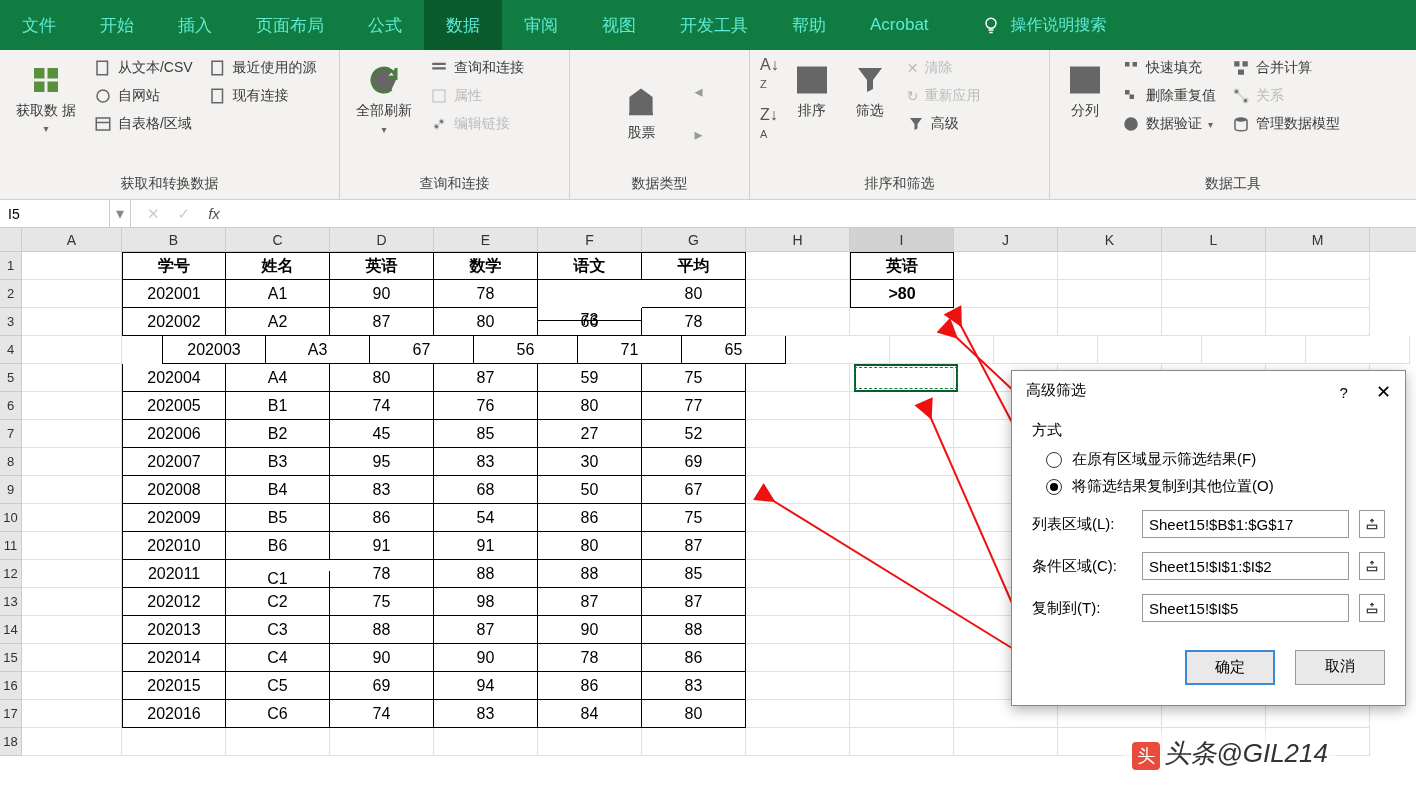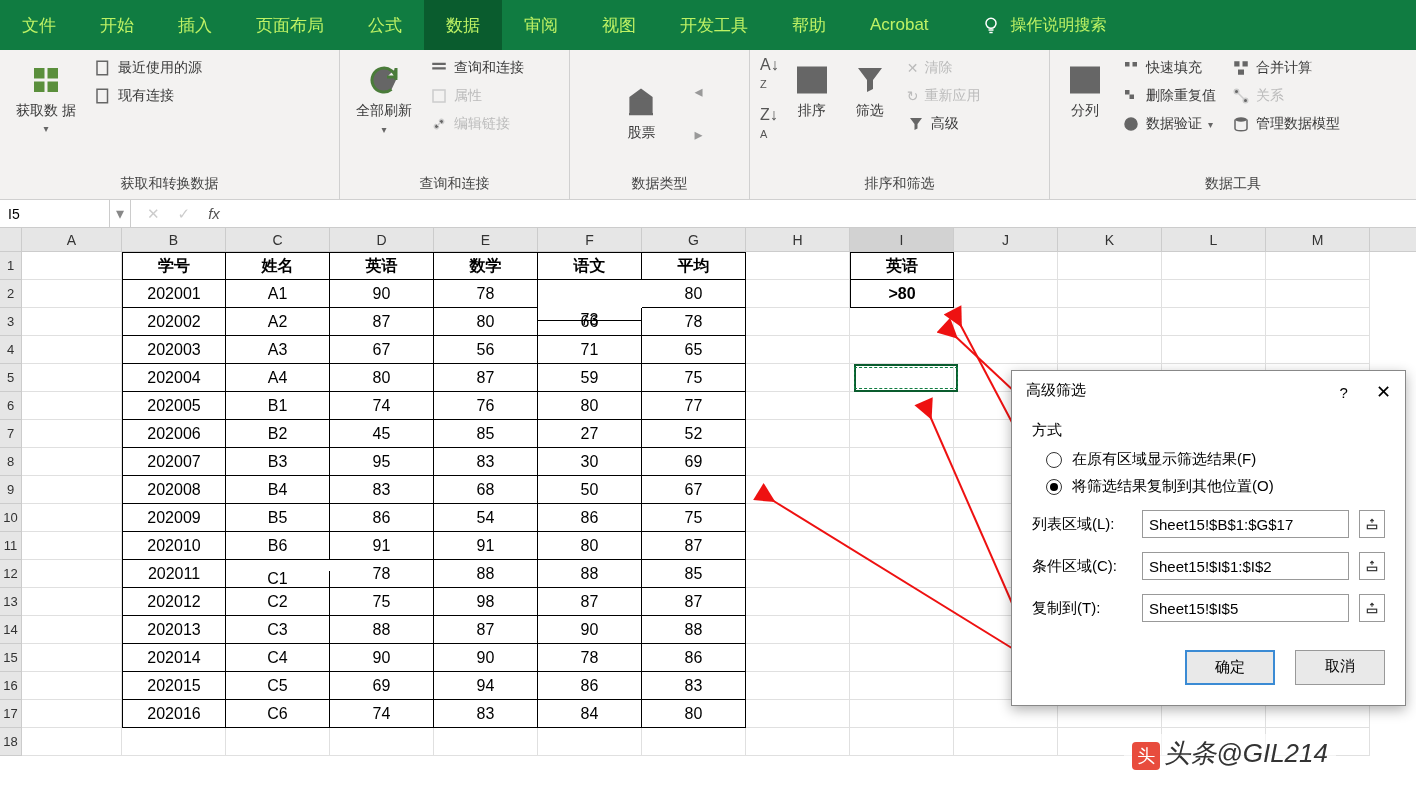--- a/index.html
+++ b/index.html
@@ -1,19 +1,19 @@
 <!DOCTYPE html>
 <html><head>
 <meta charset="utf-8">
 <style>
 * { box-sizing: border-box; margin: 0; padding: 0; font-family: "Microsoft YaHei", Arial, sans-serif; }
 body { background: #fff; width: 1416px; height: 793px; overflow: hidden; position: relative; }
 
 
-.menu-bar { display: flex; height: 50px; background: #107c41; color: #bef264; align-items: stretch; }
+.menu-bar { display: flex; height: 50px; background: #107c41; color: #5eead4; align-items: stretch; }
 .menu-item { padding: 0 22px; display: flex; align-items: center; font-size: 17px; cursor: pointer; }
 .menu-item.active { background: #0a5c2e; }
 .menu-search { display: flex; align-items: center; gap: 10px; margin-left: 30px; }
 .bulb-icon { width: 20px; height: 20px; }
 
 
 .ribbon { display: flex; height: 150px; background: #f3f2f1; border-bottom: 1px solid #d0d0d0; }
 .ribbon-group { border-right: 1px solid #d0d0d0; padding: 6px 10px 0 10px; display: flex; flex-direction: column; }
 .ribbon-group-content { flex: 1; display: flex; align-items: flex-start; gap: 8px; }
 .ribbon-group-label { text-align: center; font-size: 14px; color: #444; padding: 6px 0; }
@@ -95,20 +95,41 @@
 
   <div class="ribbon-group" style="width:340px">
     <div class="ribbon-group-content">
       <div class="ribbon-btn-lg">
         <svg class="ribbon-icon-lg" viewBox="0 0 24 24">
             <path fill="#5a8f3c" d="M4 4h7v7H4zM13 4h7v7h-7zM4 13h7v7H4zM13 13h7v7h-7z"></path>
           </svg>
         <span style="text-align:center;line-height:1.2">获取数
 据</span>
         <span class="drop-caret">▾</span>
+      </div>
+      <div class="ribbon-btn-col">
+        <div class="ribbon-btn-sm">
+            <svg class="ribbon-icon-sm" viewBox="0 0 24 24">
+              <rect x="4" y="3" width="14" height="18" fill="none" stroke="#666" stroke-width="2"></rect>
+            </svg>
+            <span>从文本/CSV</span>
+          </div>
+        <div class="ribbon-btn-sm">
+            <svg class="ribbon-icon-sm" viewBox="0 0 24 24">
+              <circle cx="12" cy="12" r="8" fill="none" stroke="#666" stroke-width="2"></circle>
+            </svg>
+            <span>自网站</span>
+          </div>
+        <div class="ribbon-btn-sm">
+            <svg class="ribbon-icon-sm" viewBox="0 0 24 24">
+              <rect x="3" y="4" width="18" height="16" fill="none" stroke="#666" stroke-width="2"></rect>
+              <line x1="3" y1="10" x2="21" y2="10" stroke="#666" stroke-width="2"></line>
+            </svg>
+            <span>自表格/区域</span>
+          </div>
       </div>
       <div class="ribbon-btn-col">
         <div class="ribbon-btn-sm">
             <svg class="ribbon-icon-sm" viewBox="0 0 24 24">
               <rect x="4" y="3" width="14" height="18" fill="none" stroke="#666" stroke-width="2"></rect>
             </svg>
             <span>最近使用的源</span>
           </div>
         <div class="ribbon-btn-sm">
             <svg class="ribbon-icon-sm" viewBox="0 0 24 24">
@@ -352,21 +373,21 @@
         <div class="cell cG" style="border-right: 1px solid rgb(0, 0, 0); border-bottom: 1px solid rgb(0, 0, 0);">78</div>
         <div class="cell cH"></div>
         <div class="cell cI"></div>
         <div class="cell cJ"></div>
         <div class="cell cK"></div>
         <div class="cell cL"></div>
         <div class="cell cM"></div>
       </div>
       <div class="cell-row">
         <div class="cell cA"></div>
-        <div class="cell cB" style="border-right: 1px solid rgb(0, 0, 0); border-bottom: 1px solid rgb(0, 0, 0); border-left: 1px solid rgb(0, 0, 0);">202003</div>
+        <div class="cell cB" style="border-right: 1px solid rgb(0, 0, 0); border-bottom: 1px solid rgb(0, 0, 0); border-left: 1px solid rgb(0, 0, 0); margin-left: 40px;">202003</div>
         <div class="cell cC" style="border-right: 1px solid rgb(0, 0, 0); border-bottom: 1px solid rgb(0, 0, 0);">A3</div>
         <div class="cell cD" style="border-right: 1px solid rgb(0, 0, 0); border-bottom: 1px solid rgb(0, 0, 0);">67</div>
         <div class="cell cE" style="border-right: 1px solid rgb(0, 0, 0); border-bottom: 1px solid rgb(0, 0, 0);">56</div>
         <div class="cell cF" style="border-right: 1px solid rgb(0, 0, 0); border-bottom: 1px solid rgb(0, 0, 0);">71</div>
         <div class="cell cG" style="border-right: 1px solid rgb(0, 0, 0); border-bottom: 1px solid rgb(0, 0, 0);">65</div>
         <div class="cell cH"></div>
         <div class="cell cI"></div>
         <div class="cell cJ"></div>
         <div class="cell cK"></div>
         <div class="cell cL"></div>

